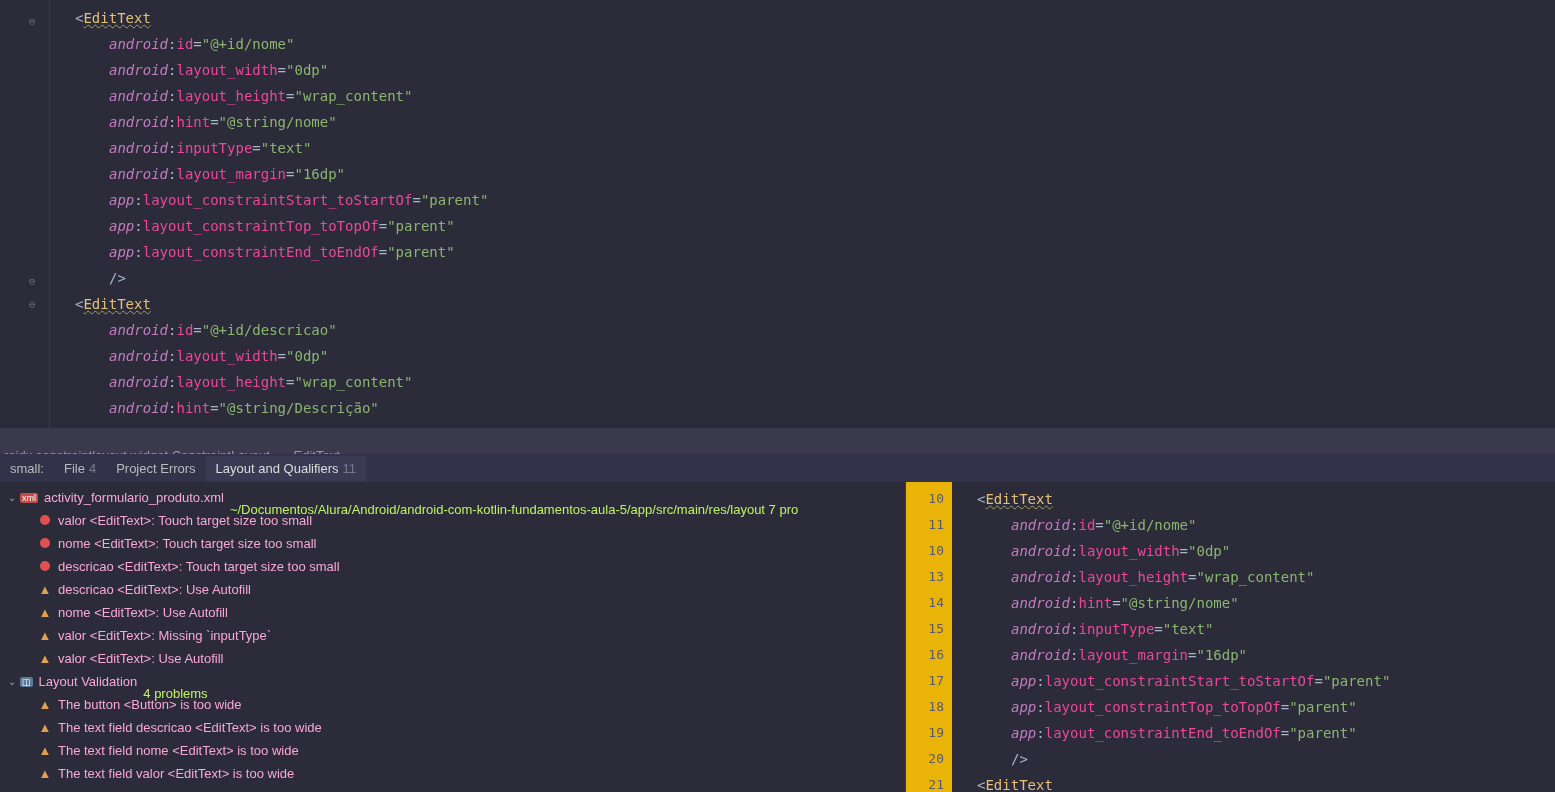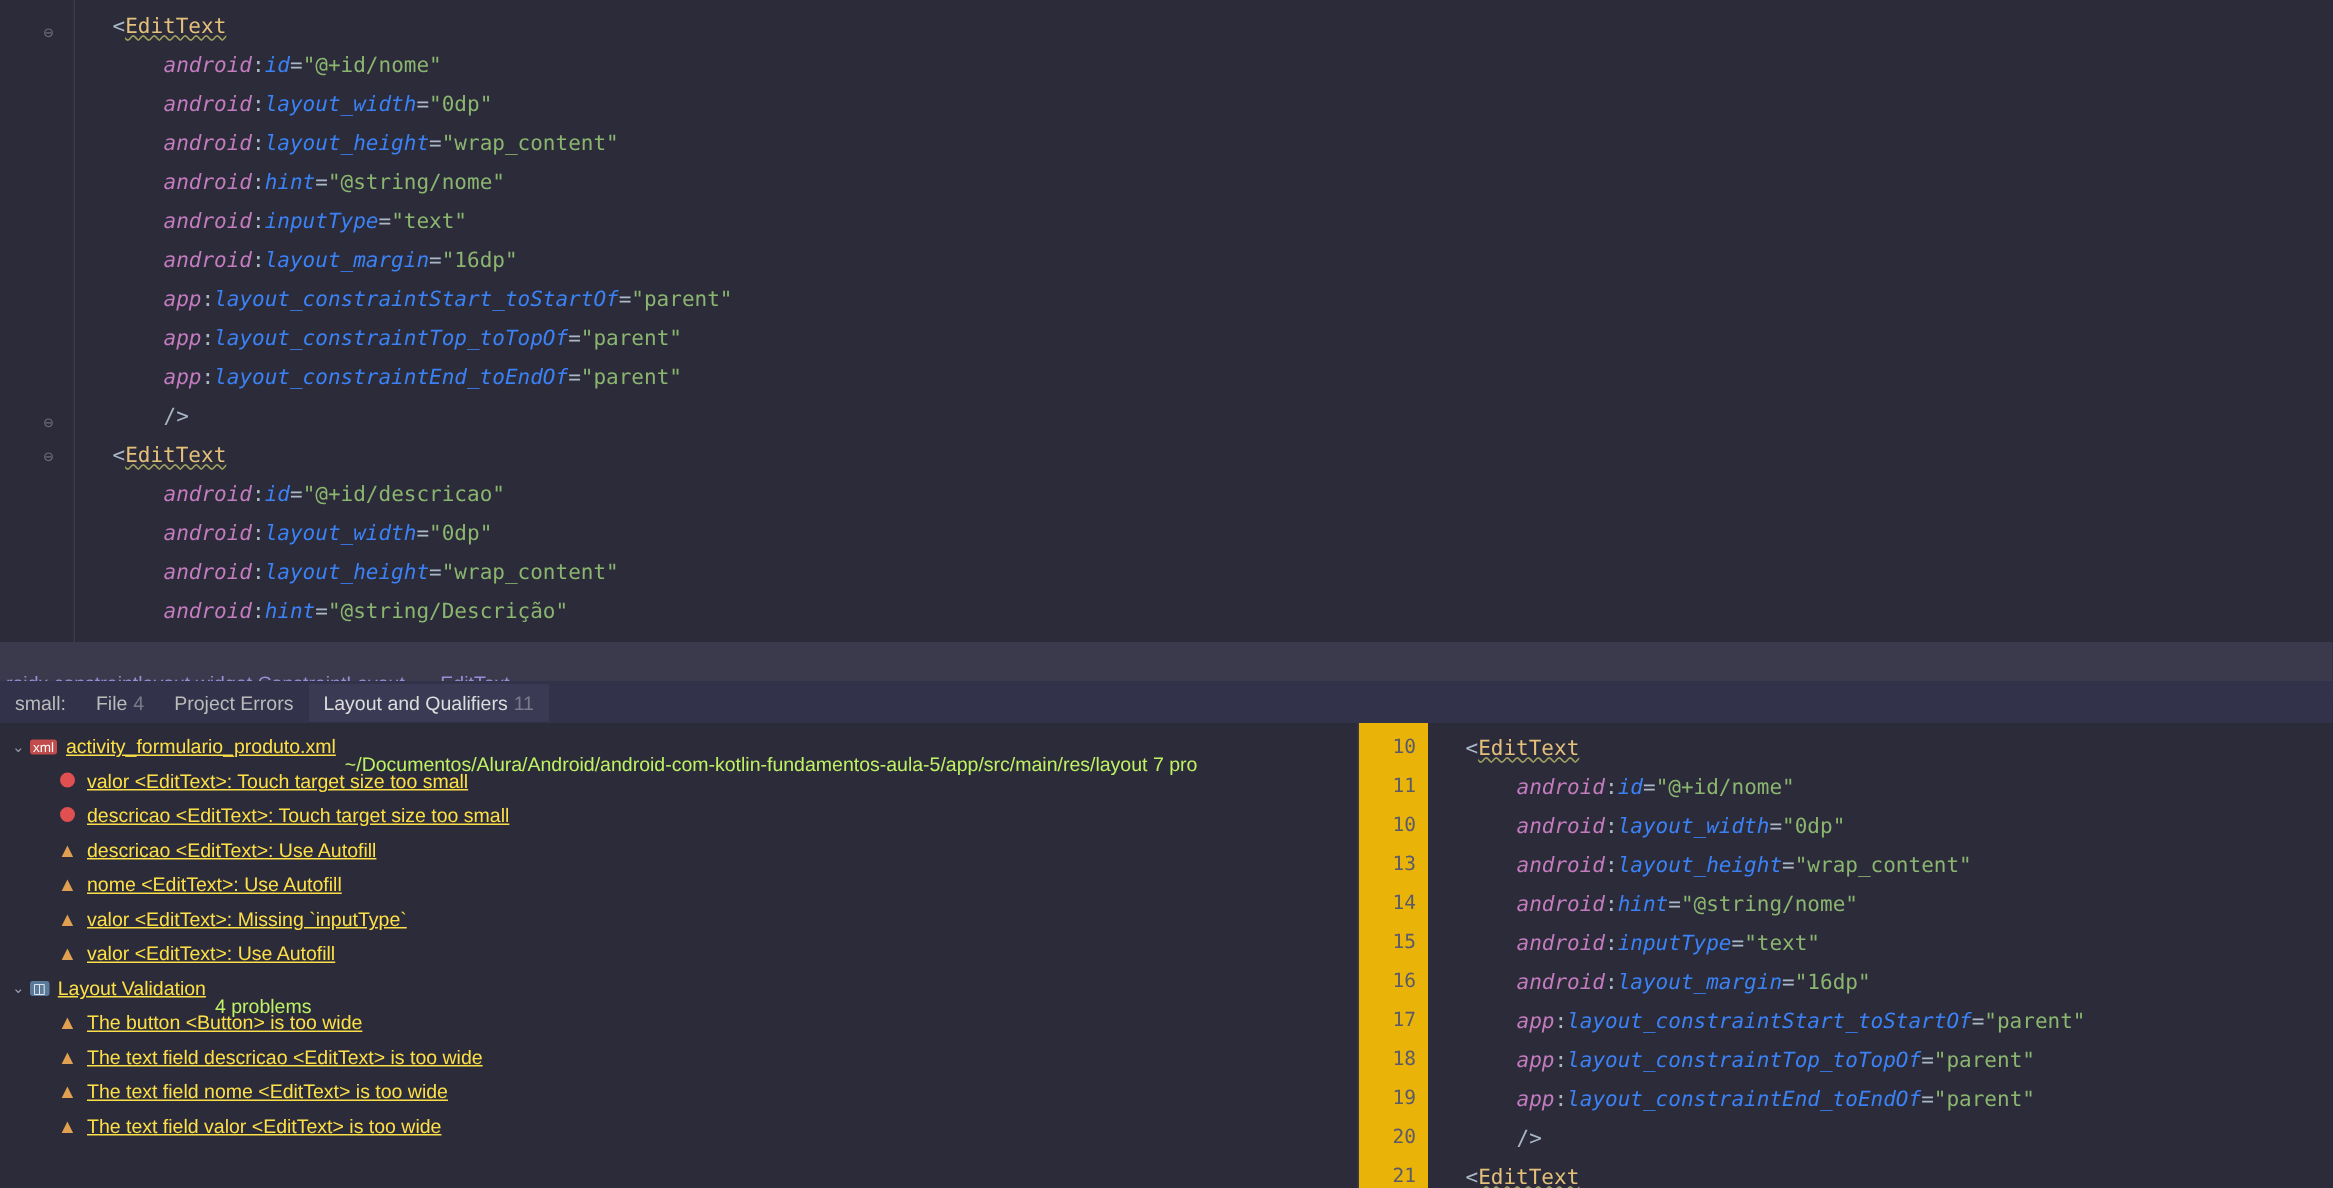--- a/index.html
+++ b/index.html
@@ -24,29 +24,29 @@
 
 .bottom { position:absolute; top:482px; left:0; right:0; bottom:0; display:flex; }
 .problems-tree { width:905px; background:#2b2b3a; padding:4px 0; font-family:-apple-system,'Segoe UI',sans-serif; font-size:13px; overflow:hidden; }
 .tree-row { padding:2px 0 2px 8px; white-space:nowrap; display:flex; align-items:center; height:23px; }
 .tree-row.lvl1 { padding-left:8px; }
 .tree-row.lvl2 { padding-left:38px; }
 .chevron { color:#9a9ab0; width:10px; display:inline-block; font-size:10px; margin-right:2px; }
 .tree-icon { display:inline-block; width:14px; text-align:center; margin-right:6px; }
 .fileicon { background:#c24b4b; color:#fff; font-size:9px; padding:0 2px; border-radius:2px; margin-right:6px; }
 .layouticon { background:#5a7a9a; color:#fff; font-size:9px; padding:0 2px; border-radius:2px; margin-right:6px; }
-.tree-text { color:#fde047;text-decoration:underline; }
+.tree-text { color:#f9a8d4; }
 .tree-dim { color:#bef264; margin-left:6px;margin-top:24px; }
 
 .preview { flex:1; background:#2b2b3a; display:flex; border-left:1px solid #3a3a4a; }
 .preview-gutter { width:46px; background:#eab308; text-align:right; padding:4px 8px 0 0; line-height:26px; color:#5a5a6a; font-size:13px; }
 .preview-code { flex:1; padding:4px 0 0 25px; line-height:26px; }
 .tagyellow { color:#e5c07b; text-decoration:underline wavy #a0a060; text-decoration-thickness:1px; }
 .ns { color:#c47cbf; font-style:italic; }
-.attr { color:#3b82f6; font-style:italic; }
+.attr { color:#ec4899; }
 .op { color:#a9b7c6; }
 .str { color:#8bb66f; }
 .punct { color:#a9b7c6; }
 
 .err-dot { width:10px; height:10px; border-radius:50%; background:#e05050; display:inline-block; }
 .warn-tri { color:#e0a050; font-size:13px; }
 </style>
 </head>
 <body>
 
@@ -95,20 +95,24 @@
   <div class="problems-tree" id="ptree">
       <div class="tree-row lvl1">
         <span class="chevron">⌄</span>
         <span class="fileicon">xml</span>
         <span class="tree-text">activity_formulario_produto.xml</span>
         <span class="tree-dim">~/Documentos/Alura/Android/android-com-kotlin-fundamentos-aula-5/app/src/main/res/layout 7 pro</span>
       </div>
       <div class="tree-row lvl2">
         <span class="tree-icon"><span class="err-dot"></span></span>
         <span class="tree-text">valor &lt;EditText&gt;: Touch target size too small</span>
+      </div>
+      <div class="tree-row lvl2">
+        <span class="tree-icon"><span class="err-dot"></span></span>
+        <span class="tree-text">nome &lt;EditText&gt;: Touch target size too small</span>
       </div>
       <div class="tree-row lvl2">
         <span class="tree-icon"><span class="err-dot"></span></span>
         <span class="tree-text">descricao &lt;EditText&gt;: Touch target size too small</span>
       </div>
       <div class="tree-row lvl2">
         <span class="tree-icon warn-tri">▲</span>
         <span class="tree-text">descricao &lt;EditText&gt;: Use Autofill</span>
       </div>
       <div class="tree-row lvl2">

